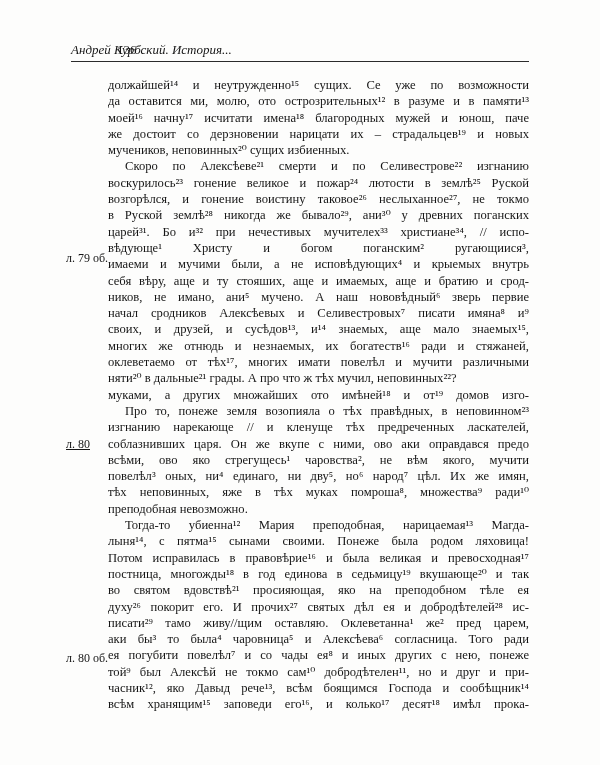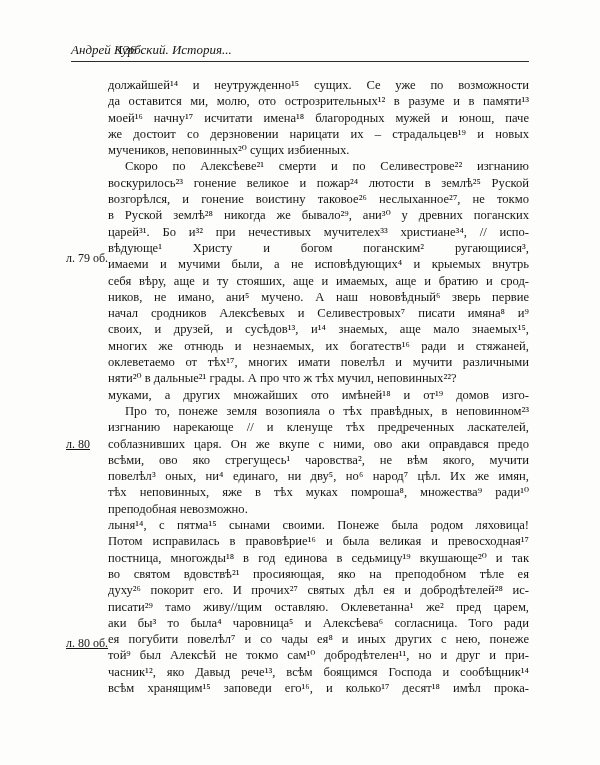--- a/index.html
+++ b/index.html
@@ -111,26 +111,27 @@
       <div class="line end">няти²⁰ в дальные²¹ грады. А про что ж тѣх мучил, неповинных²²?</div>
       <div class="line">муками, а других множайших ото имѣней¹⁸ и от¹⁹ домов изго-</div>
       <div class="line indent">Про то, понеже земля возопияла о тѣх правѣдных, в неповинном²³</div>
       <div class="line">изгнанию нарекающе // и кленуще тѣх предреченных ласкателей,</div>
       <span class="folio-label" style="top: 358.6px; text-decoration: underline;">л. 80</span>
       <div class="line">соблазнивших царя. Он же вкупе с ними, ово аки оправдався предо</div>
       <div class="line">всѣми, ово яко стрегущесь¹ чаровства², не вѣм якого, мучити</div>
       <div class="line">повелѣл³ оных, ни⁴ единаго, ни дву⁵, но⁶ народ⁷ цѣл. Их же имян,</div>
       <div class="line">тѣх неповинных, яже в тѣх муках помроша⁸, множества⁹ ради¹⁰</div>
       <div class="line end">преподобная невозможно.</div>
+      <div class="line indent">Тогда-то убиенна¹² Мария преподобная, нарицаемая¹³ Магда-</div>
       <div class="line">лыня¹⁴, с пятма¹⁵ сынами своими. Понеже была родом ляховица!</div>
       <div class="line">Потом исправилась в правовѣрие¹⁶ и была великая и превосходная¹⁷</div>
       <div class="line">постница, многожды¹⁸ в год единова в седьмицу¹⁹ вкушающе²⁰ и так</div>
       <div class="line">во святом вдовствѣ²¹ просияющая, яко на преподобном тѣле ея</div>
       <div class="line">духу²⁶ покорит его. И прочих²⁷ святых дѣл ея и добродѣтелей²⁸ ис-</div>
       <div class="line">писати²⁹ тамо живу//щим оставляю. Оклеветанна¹ же² пред царем,</div>
-      <span class="folio-label" style="top: 558px; text-decoration: underline;">л. 80 об.</span>
+      <span class="folio-label" style="top: 573px;">л. 80 об.</span>
       <div class="line">аки бы³ то была⁴ чаровница⁵ и Алексѣева⁶ согласница. Того ради</div>
       <div class="line">ея погубити повелѣл⁷ и со чады ея⁸ и иных других с нею, понеже</div>
       <div class="line">той⁹ был Алексѣй не токмо сам¹⁰ добродѣтелен¹¹, но и друг и при-</div>
       <div class="line">часник¹², яко Давыд рече¹³, всѣм боящимся Господа и сообѣщник¹⁴</div>
       <div class="line">всѣм хранящим¹⁵ заповеди его¹⁶, и колько¹⁷ десят¹⁸ имѣл прока-</div>
     </div>
 </div>
 
 </body></html>

